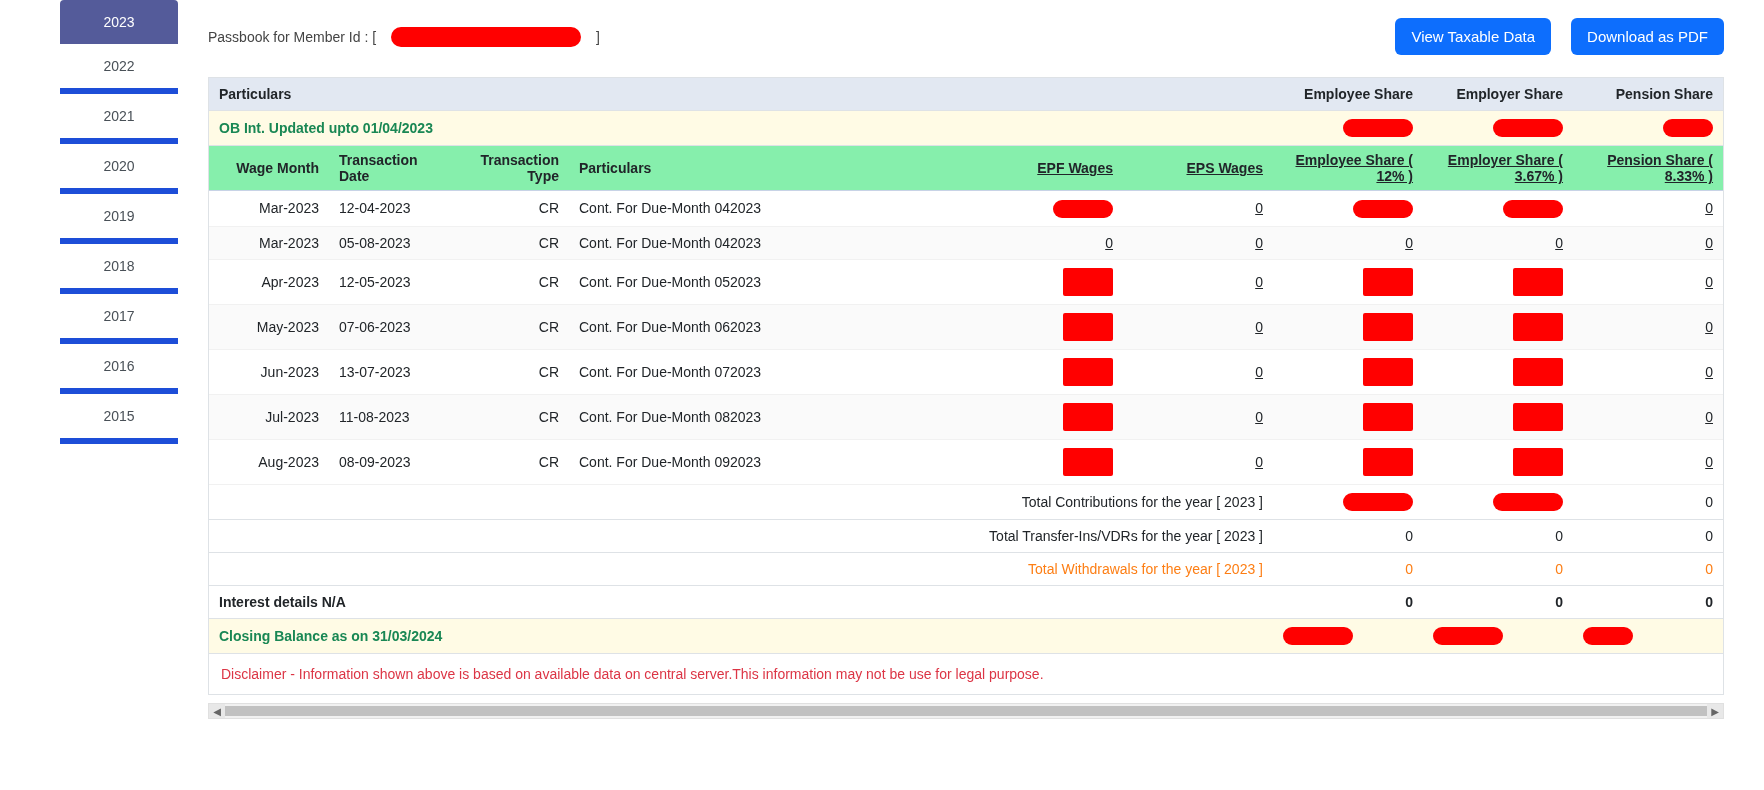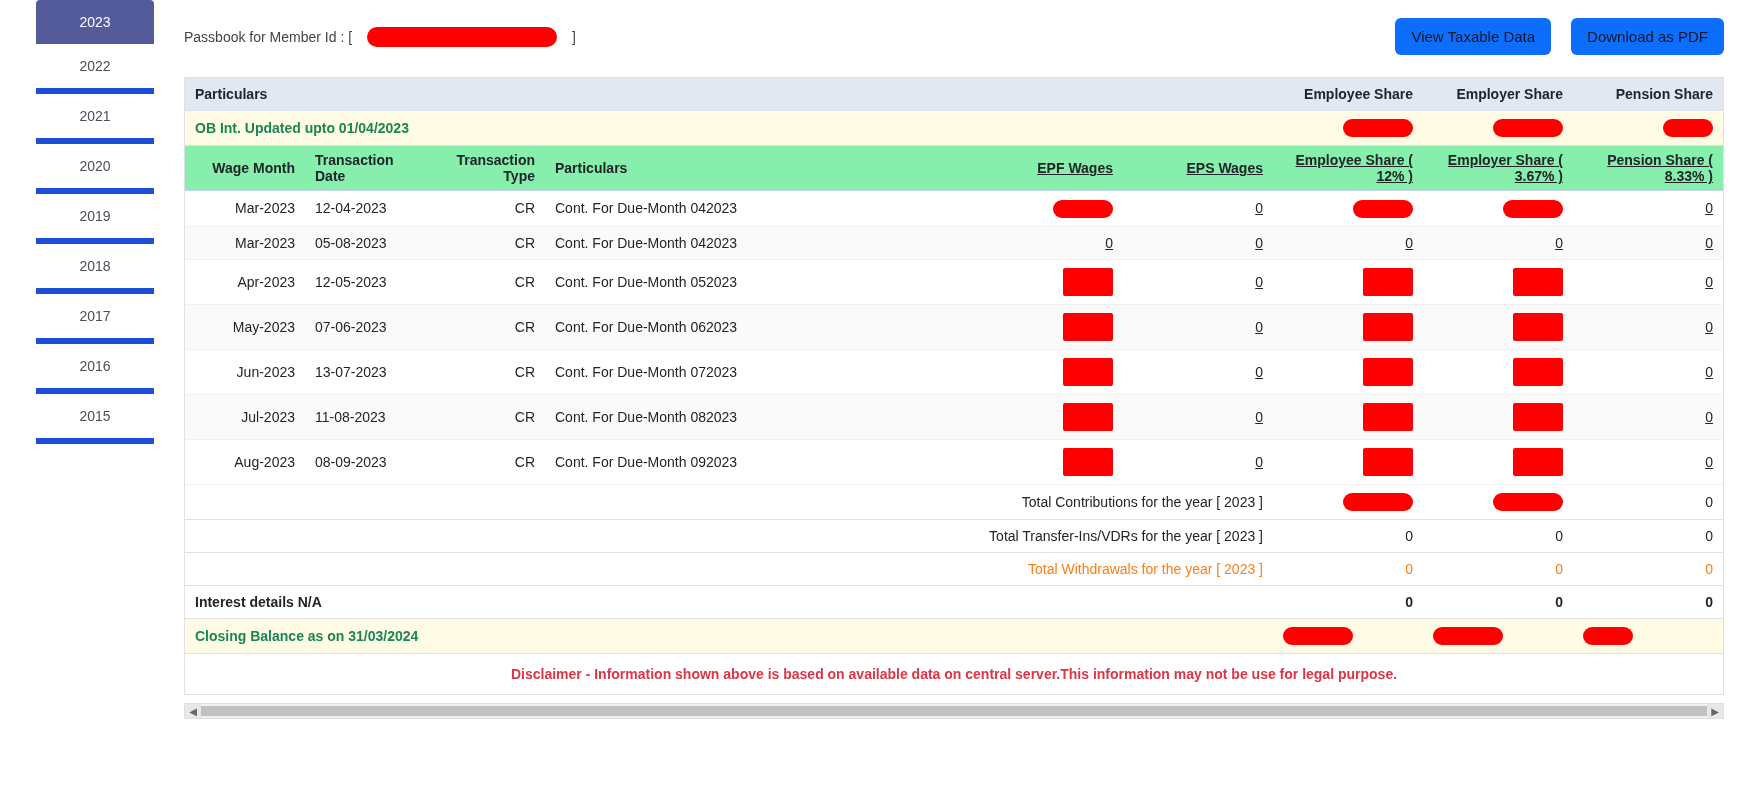--- a/index.html
+++ b/index.html
@@ -1,48 +1,48 @@
 <!DOCTYPE html>
 <html><head>
   <meta charset="utf-8">
   <style>
     * { box-sizing: border-box; margin: 0; padding: 0; }
     body { font-family: Arial, Helvetica, sans-serif; font-size: 14px; color: #212529; background: #fff; }
-    .outer { padding: 0 40px 20px 36px; }
+    .outer { padding: 0 40px 20px 60px; }
     .container { display: flex; gap: 30px; }
     .year-tabs { width: 118px; flex-shrink: 0; }
     .year-tab { text-align: center; padding: 14px 0; border-bottom: 6px solid #1d4ed8; color: #495057; cursor: pointer; }
     .year-tab.active { background: #545b9a; color: #fff; border-radius: 4px 4px 0 0; border-bottom: none; }
     .main { flex: 1; min-width: 0; }
     .top-row { display: flex; justify-content: space-between; align-items: center; padding: 18px 0 22px 0; }
     .member-id-label { color: #444; }
     .member-id-wrap { display: flex; align-items: center; gap: 15px; }
     .redacted { display: inline-block; background: #ff0000; border-radius: 10px; height: 20px; width: 190px; vertical-align: middle; }
     .btns { display: flex; gap: 20px; }
-    .btn { background: #0d6efd; color: #0f172a; border: none; padding: 10px 16px; border-radius: 6px; font-size: 15px; cursor: pointer; }
+    .btn { background: #0d6efd; color: #ffffff; border: none; padding: 10px 16px; border-radius: 6px; font-size: 15px; cursor: pointer; }
     .table-wrap { border: 1px solid #dee2e6; border-radius: 0; }
     table { width: 100%; border-collapse: collapse; }
     th, td { padding: 8px 10px; vertical-align: middle; }
     .hdr-row th { background: #e2e8f2; text-align: left; font-weight: bold; border-bottom: 1px solid #dee2e6; }
     .hdr-row th.r { text-align: right; }
     .ob-row td { background: #fffbe5; border-bottom: 1px solid #dee2e6; }
     .ob-label { color: #198754; font-weight: bold; }
     .sub-hdr th { background: #86efac; border-bottom: 1px solid #c8d3e6; font-weight: bold; padding-top:6px; padding-bottom:6px;}
     .sub-hdr th.l { text-align: left; }
     .sub-hdr th.r { text-align: right; }
     .data-row td { border-bottom: 1px solid #f1f1f1; }
     .data-row:nth-child(even) td { background: #fafafa; }
     .data-row td.l { text-align: left; }
     .data-row td.r { text-align: right; }
     .sum-row td { font-weight: normal; border-top: 1px solid #dee2e6; border-bottom: 1px solid #dee2e6; }
     .sum-row td.r { text-align: right; }
     .sum-row.wd td { color: #fd7e14; }
     .cb-row td { background: #fffbe5; border-top: 1px solid #dee2e6; border-bottom: 1px solid #dee2e6;}
     .cb-label { color: #198754; font-weight: bold; }
-    .disclaimer { text-align: center; color: #dc3545; padding: 12px; font-weight: bold; }
+    .disclaimer { text-align: left; color: #dc3545; padding: 12px; }
     .red-pill { display: inline-block; background: #ff0000; border-radius: 10px; height: 18px; vertical-align: middle; }
     .w-sm { width: 60px; }
     .w-md { width: 70px; }
     .w-lg { width: 50px; }
     .tall { height: 28px; }
     .scroll-track { margin-top: 8px; height: 16px; background: #f1f1f1; border: 1px solid #e0e0e0; position: relative; }
     .scroll-arrow { width: 16px; height: 14px; background: #e8e8e8; position: absolute; top: 0; display:flex; align-items:center; justify-content:center; font-size:10px; color:#666;}
     .scroll-arrow.left { left: 0; }
     .scroll-arrow.right { right: 0; }
     .scroll-thumb { position: absolute; left: 16px; right: 16px; top: 2px; height: 10px; background: #c1c1c1; border-radius: 0; }

